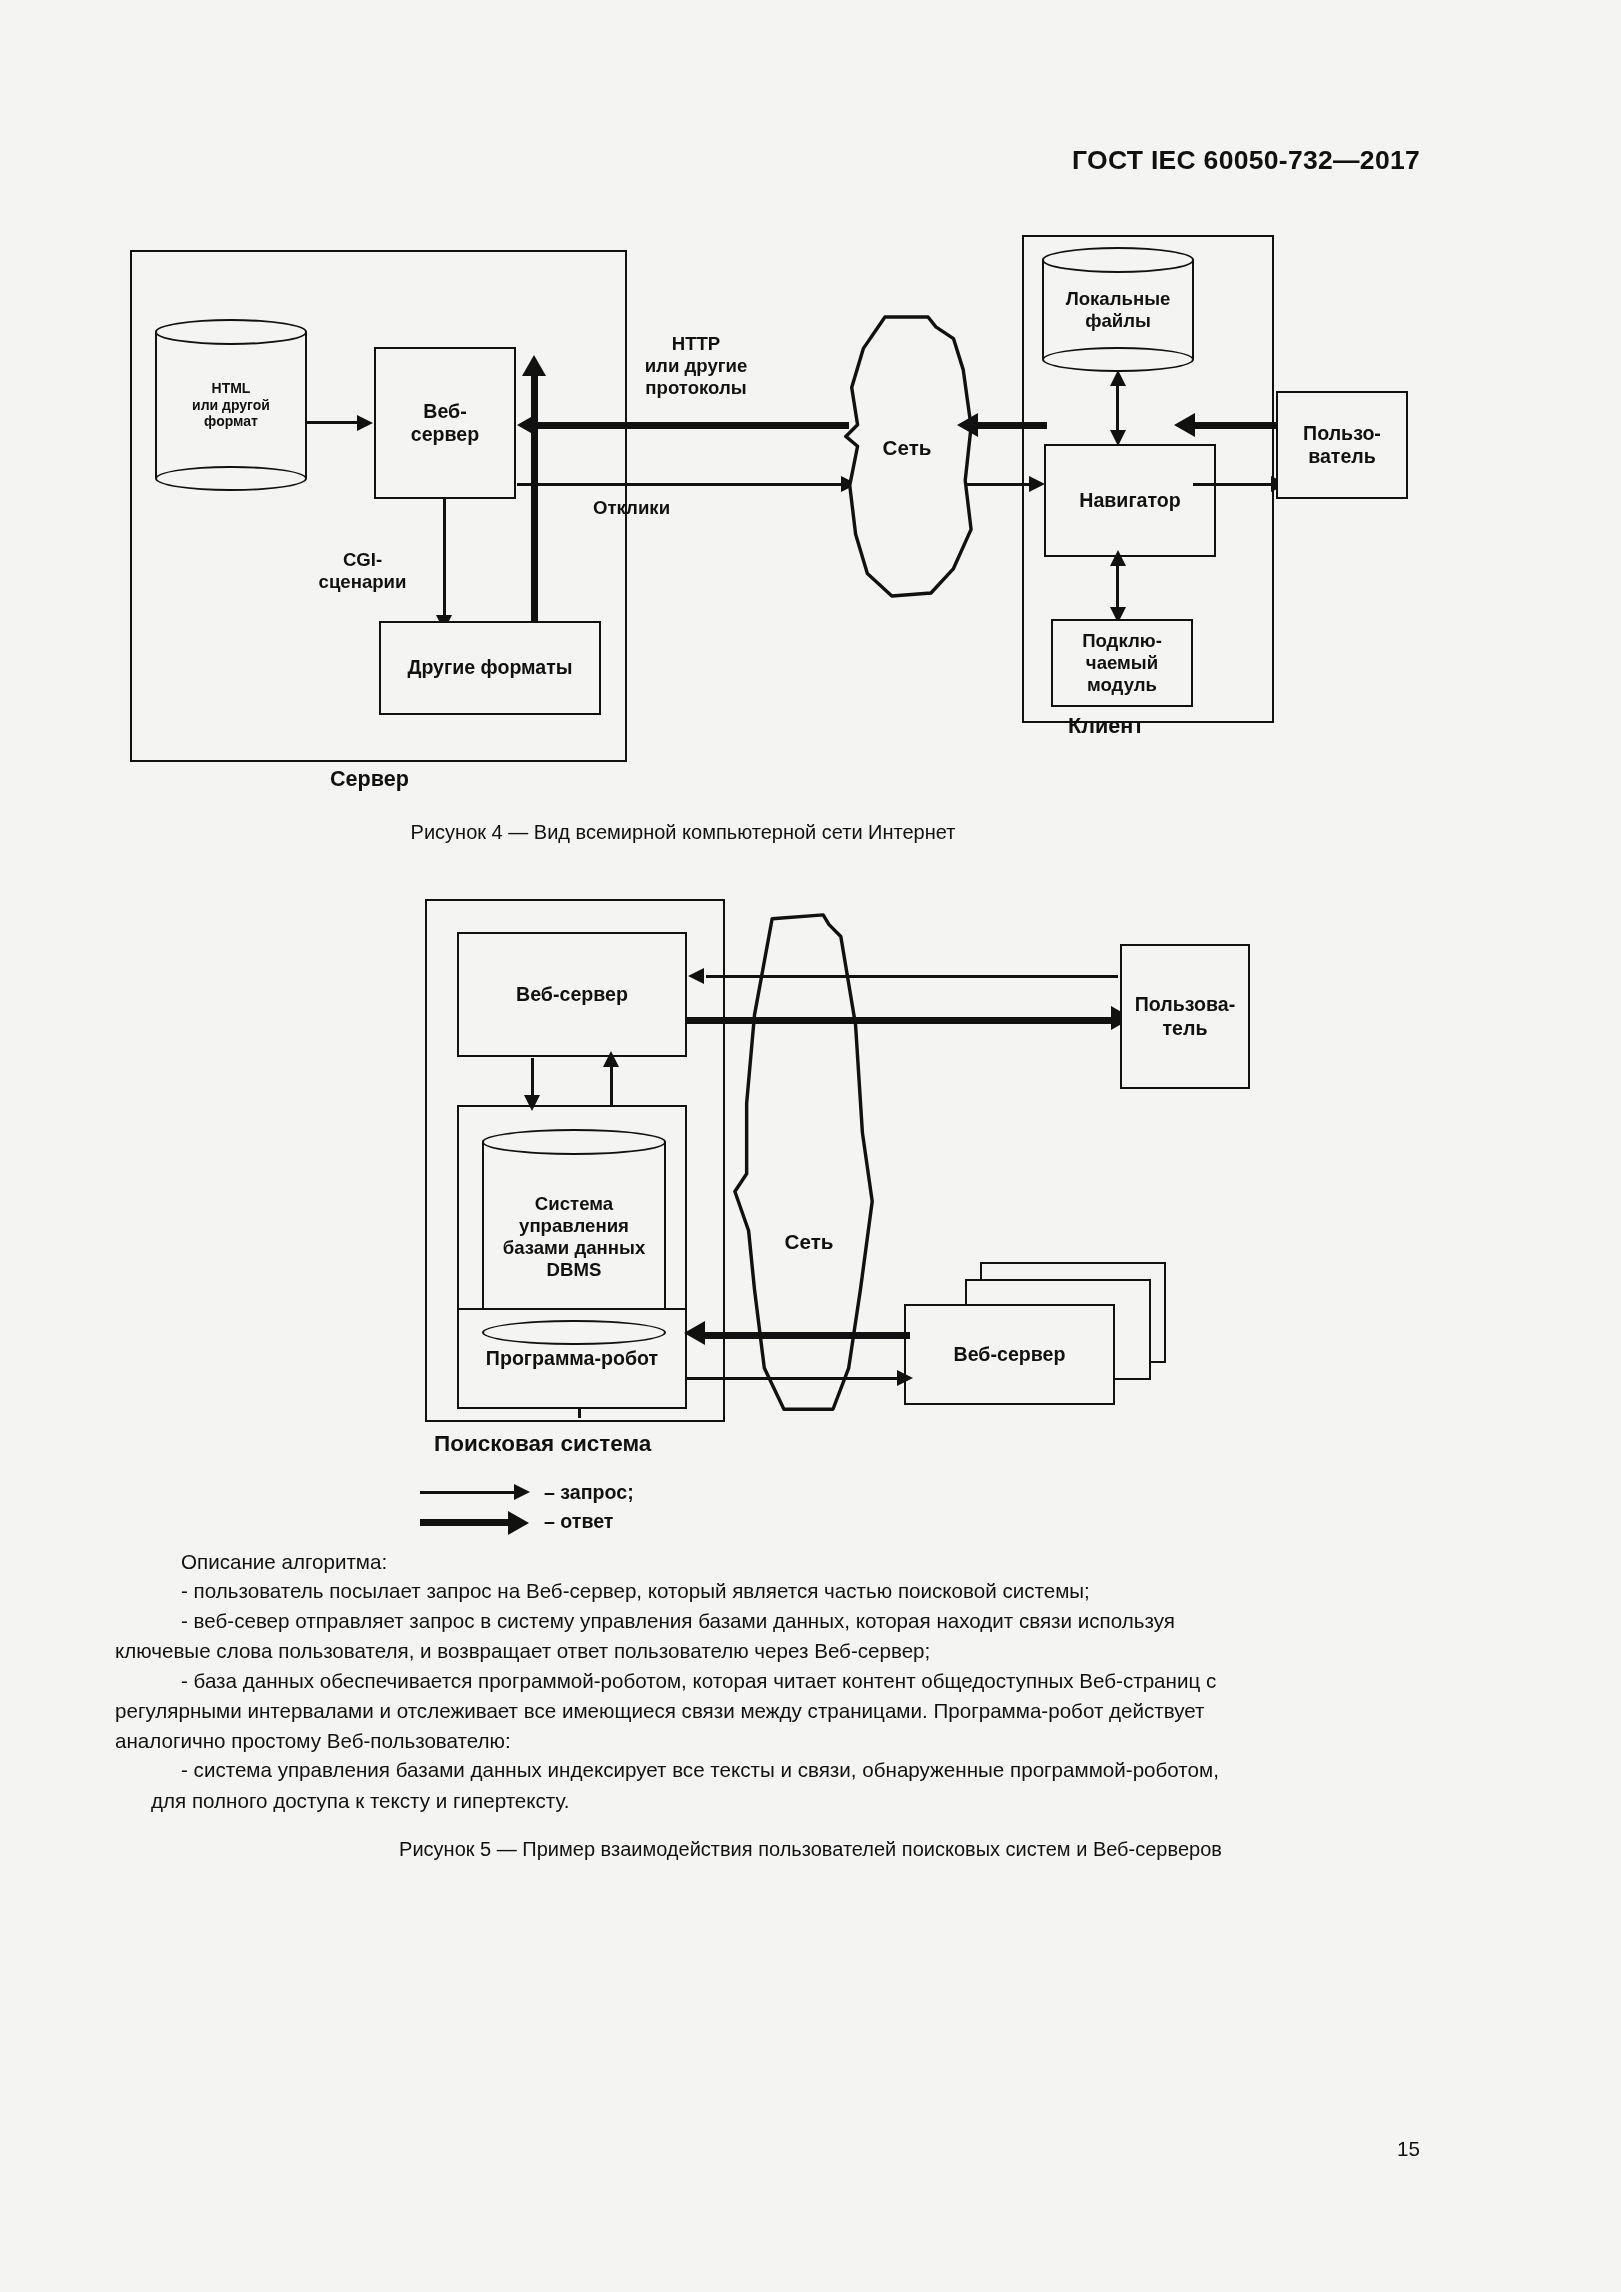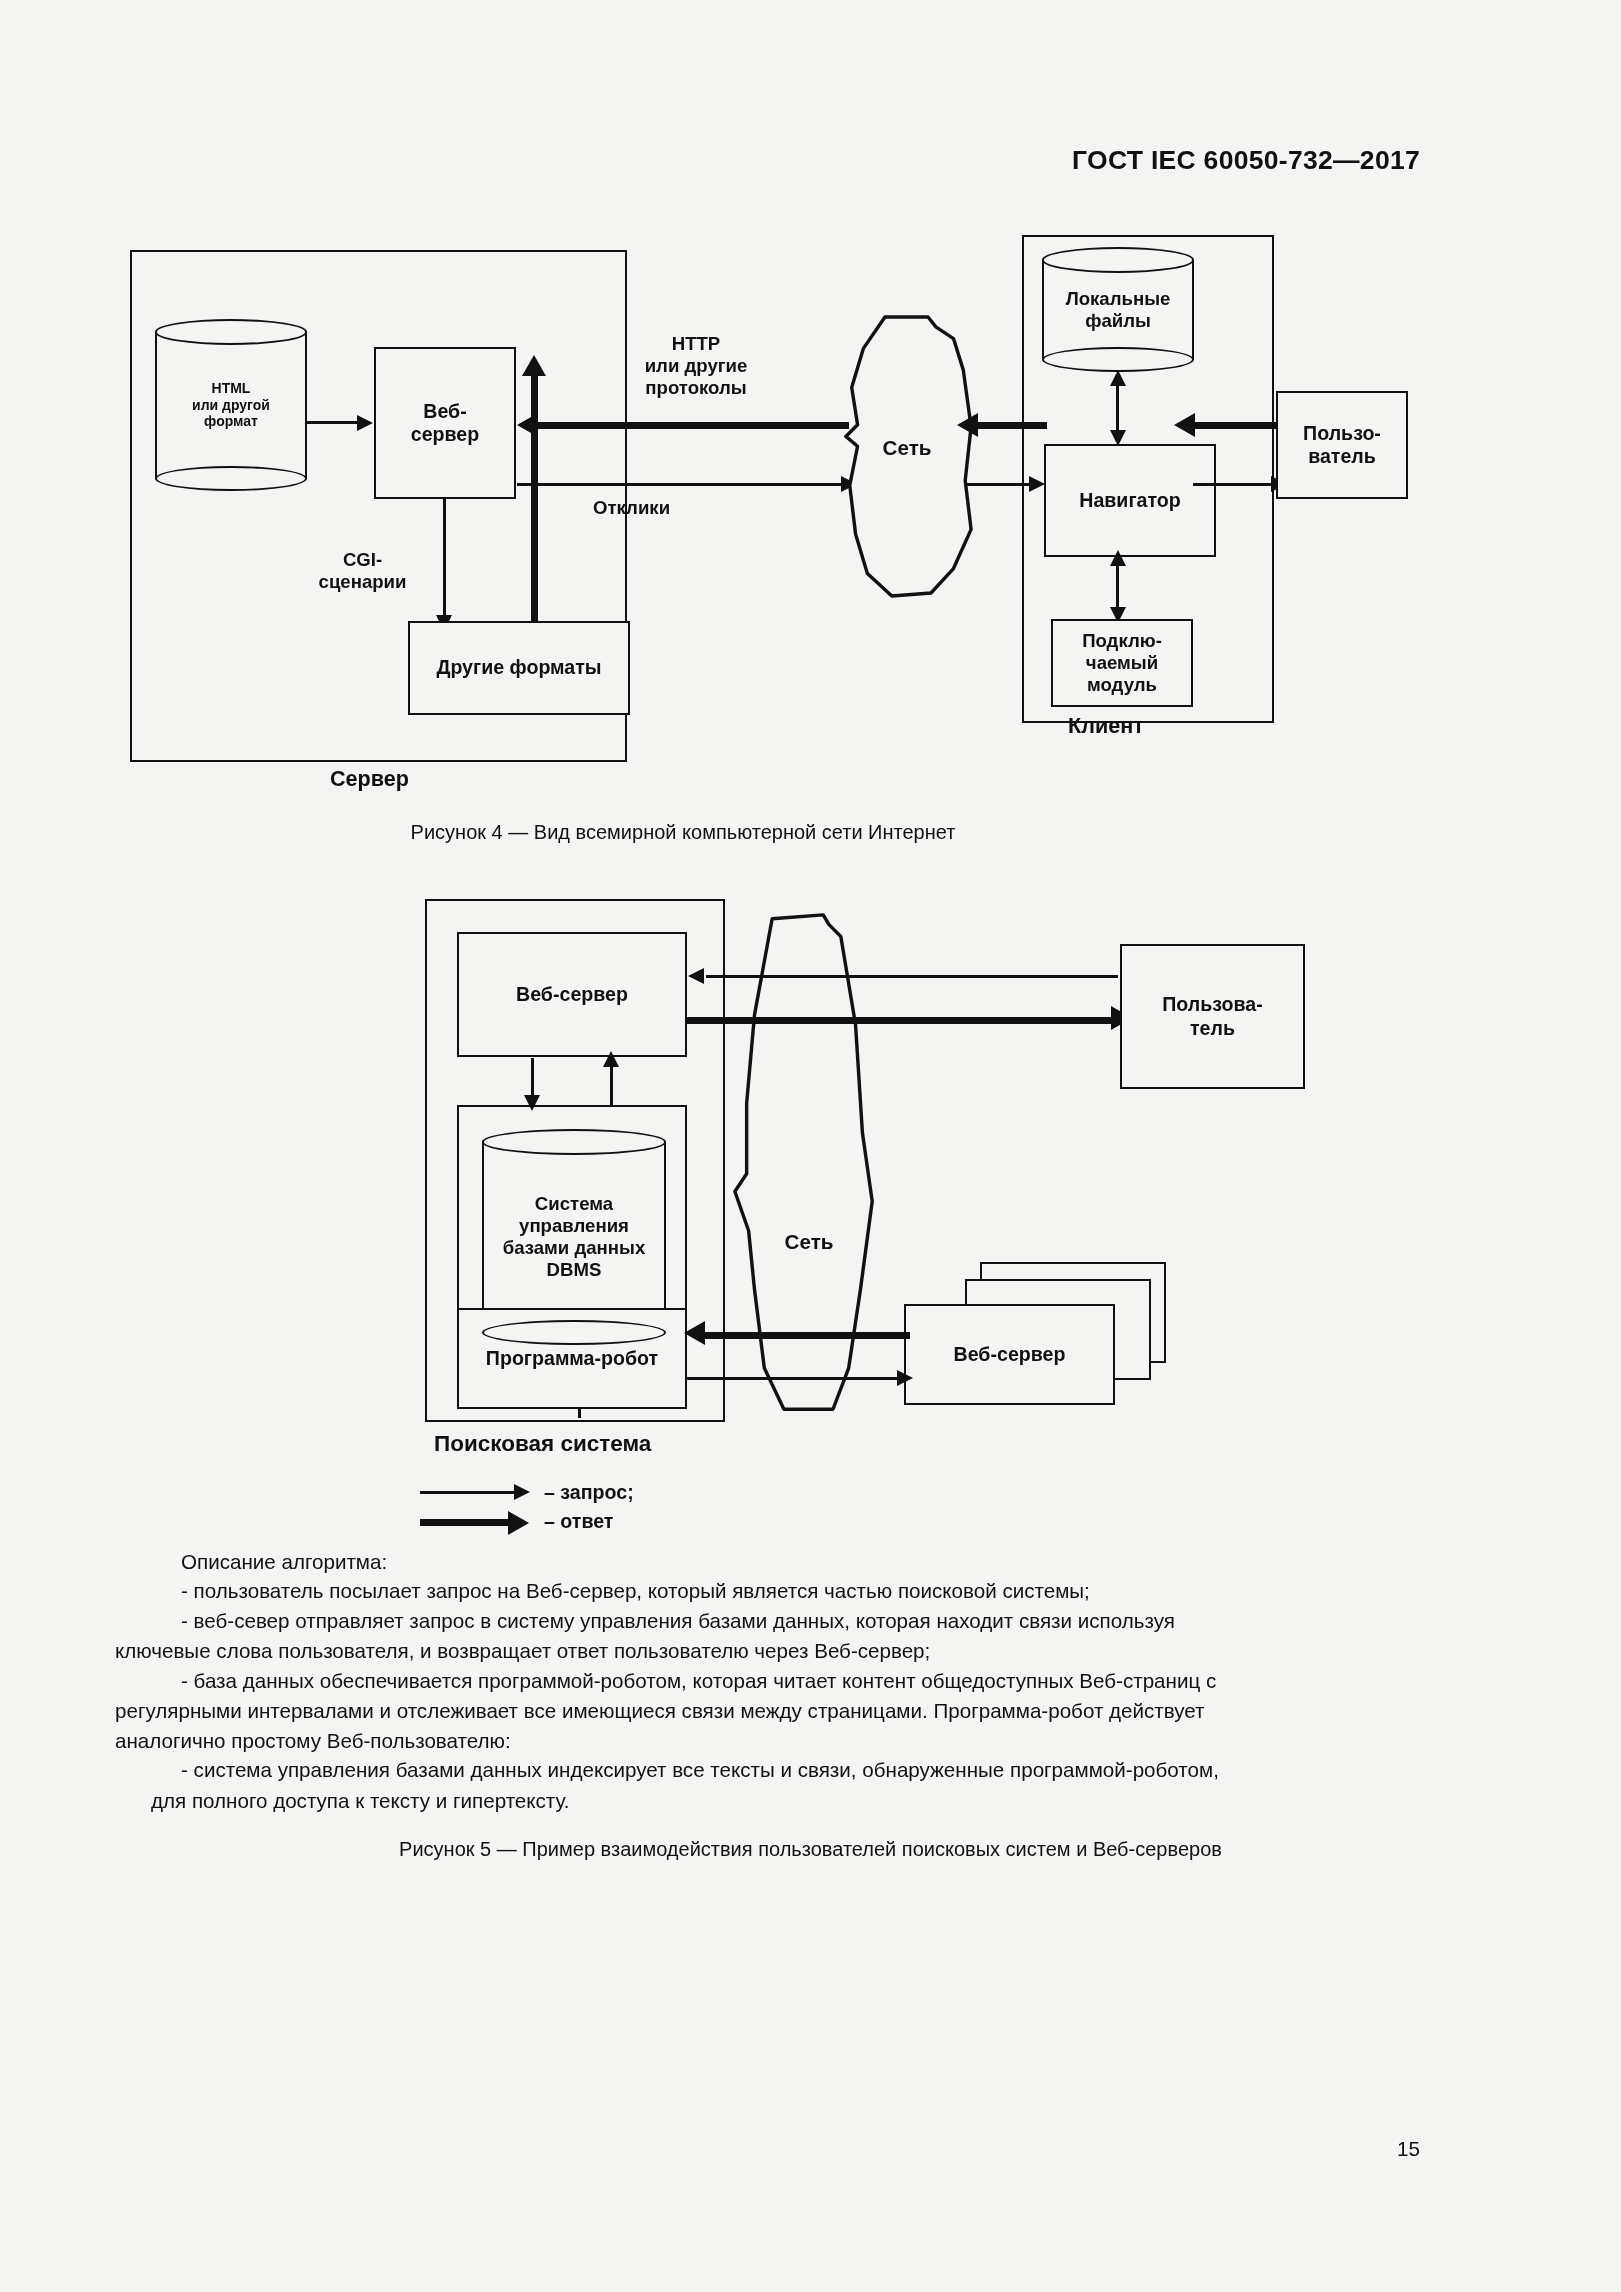--- a/index.html
+++ b/index.html
@@ -152,21 +152,21 @@
     <div>CGI-</div>
     <div>сценарии</div>
   </div>
 
   <div class="v-line" style="left:443px; top:499px; width:2.9px; height:123px;"></div>
   <div class="ar down" style="left:436px; top:615px;"></div>
 
   <div class="v-line thick" style="left:531px; top:372px; width:6.9px; height:250px;"></div>
   <div class="ar up big" style="left:522px; top:355px;"></div>
 
-  <div class="box" style="left:379px; top:621px; width:222px; height:94px; font-size:19.6px;margin-left:29px;">Другие форматы</div>
+  <div class="box" style="left:379px; top:621px; width:222px; height:94px; font-size:19.6px;">Другие форматы</div>
 
   <div class="outer-label" style="left:330px; top:766px; font-size:21.6px;">Сервер</div>
 
   <svg class="fig" style="left:838px; top:309px; width:137px; height:294px;" viewBox="0 0 140 300">
     <path d="M 48 8 L 92 8 L 100 18 L 118 30 L 128 62 L 136 120 L 130 175 L 136 225
              L 118 265 L 95 290 L 55 293 L 30 270 L 18 230 L 12 180 L 20 140
              L 8 130 L 20 118 L 14 80 L 26 40 Z" fill="#f4f4f3" stroke="#111" stroke-width="3.5" stroke-linejoin="round"></path>
   </svg>
   <div class="net-label" style="left:853px; top:436px; width:108px; font-size:20.6px;">Сеть</div>
 
@@ -261,21 +261,21 @@
              L 10 290 L 22 272 L 22 200 L 30 110 Z" fill="#f4f4f3" stroke="#111" stroke-width="3.5" stroke-linejoin="round"></path>
   </svg>
   <div class="net-label" style="left:750px; top:1230px; width:118px; font-size:20.6px;">Сеть</div>
 
   <div class="h-line" style="left:706px; top:975px; width:412px;"></div>
   <div class="ar left" style="left:688px; top:968px;"></div>
 
   <div class="h-line thick" style="left:686px; top:1017px; width:431px;"></div>
   <div class="ar right big" style="left:1111px; top:1006px;"></div>
 
-  <div class="box" style="left:1120px; top:944px; width:185px; height:145px; font-size:19.6px;">
+  <div class="box" style="left:1120px; top:944px; width:130px; height:145px; font-size:19.6px;">
     <div>
       <div>Пользова-</div>
       <div>тель</div>
     </div>
   </div>
 
   <div class="frame" style="left:980px; top:1262px; width:186px; height:101px; background:#f4f4f3;"></div>
   <div class="frame" style="left:965px; top:1279px; width:186px; height:101px; background:#f4f4f3;"></div>
   <div class="box" style="left:904px; top:1304px; width:211px; height:101px; font-size:19.6px;">Веб-сервер</div>
 

